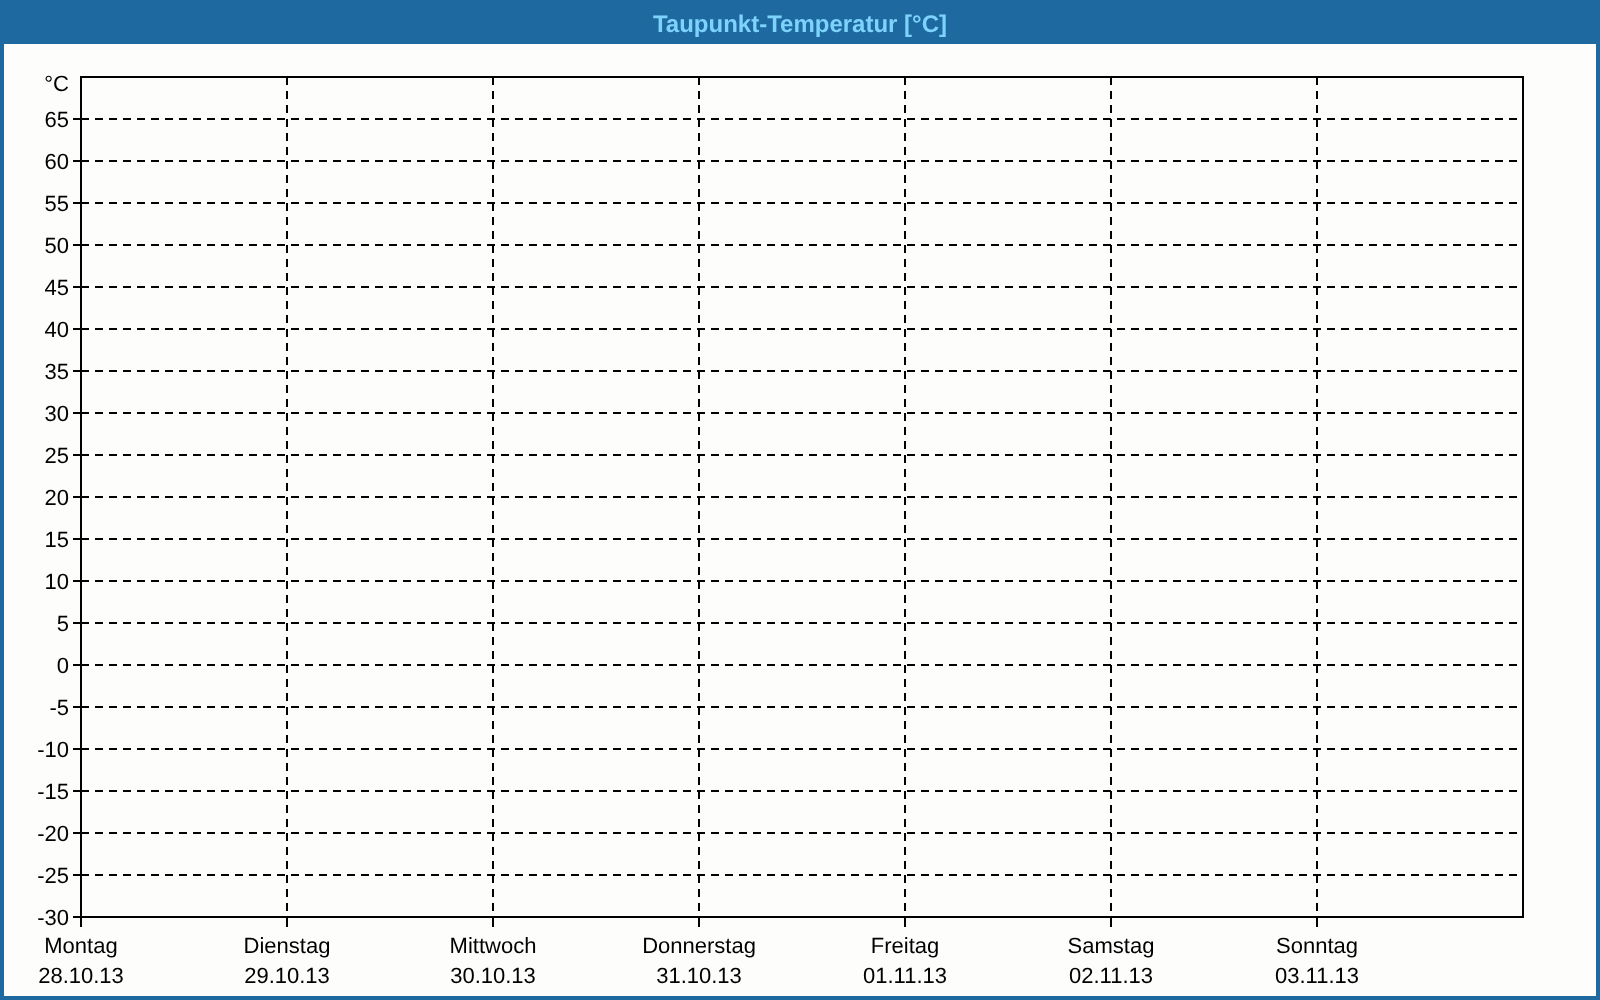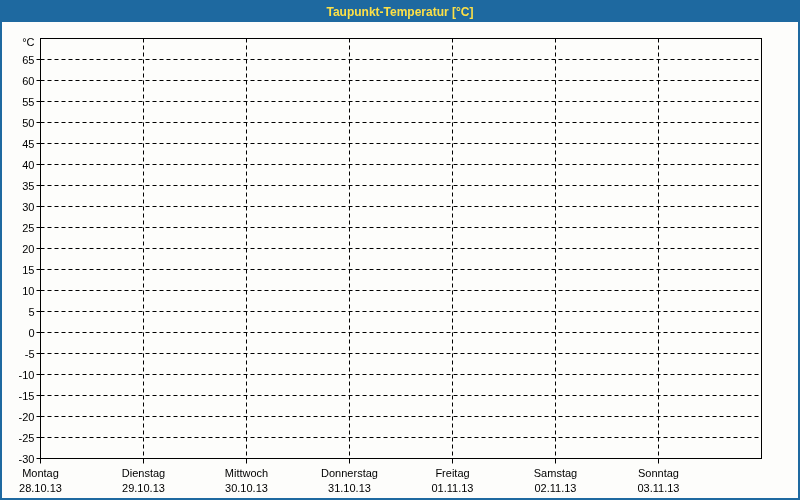--- a/index.html
+++ b/index.html
@@ -39,21 +39,21 @@
   #chart-svg text {
     font-family: "Liberation Sans", sans-serif;
     fill: #000000;
   }
 </style>
 </head>
 <body>
 
 <div class="window" style="border-color: rgb(30, 105, 160); background: rgb(253, 253, 251);">
   <div class="title-bar" style="background: rgb(30, 105, 160);">
-    <span class="title-text" style="color: #fde047;">Taupunkt-Temperatur [°C]</span>
+    <span class="title-text" style="color: #7dd3fc;">Taupunkt-Temperatur [°C]</span>
   </div>
   <svg id="chart-svg" class="chart-svg" viewBox="0 0 796 474">
       <line x1="38.5" y1="37.5" x2="759.5" y2="37.5" stroke="#000000" stroke-width="1" stroke-dasharray="4 3"></line>
       <line x1="34.5" y1="37.5" x2="38.5" y2="37.5" stroke="#000000" stroke-width="1"></line>
       <text x="32.5" y="41.5" text-anchor="end" font-size="11">65</text>
       <line x1="38.5" y1="58.5" x2="759.5" y2="58.5" stroke="#000000" stroke-width="1" stroke-dasharray="4 3"></line>
       <line x1="34.5" y1="58.5" x2="38.5" y2="58.5" stroke="#000000" stroke-width="1"></line>
       <text x="32.5" y="62.5" text-anchor="end" font-size="11">60</text>
       <line x1="38.5" y1="79.5" x2="759.5" y2="79.5" stroke="#000000" stroke-width="1" stroke-dasharray="4 3"></line>
       <line x1="34.5" y1="79.5" x2="38.5" y2="79.5" stroke="#000000" stroke-width="1"></line>

